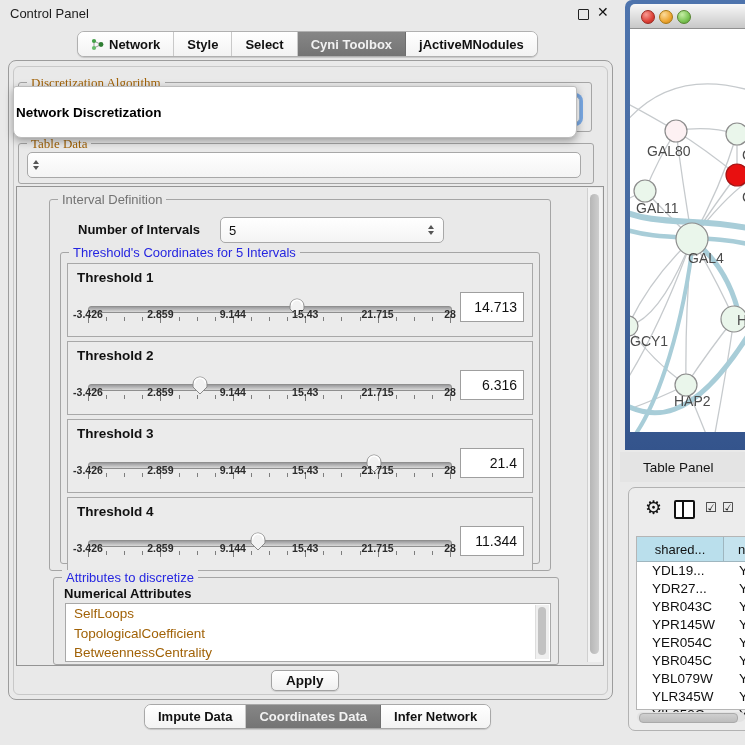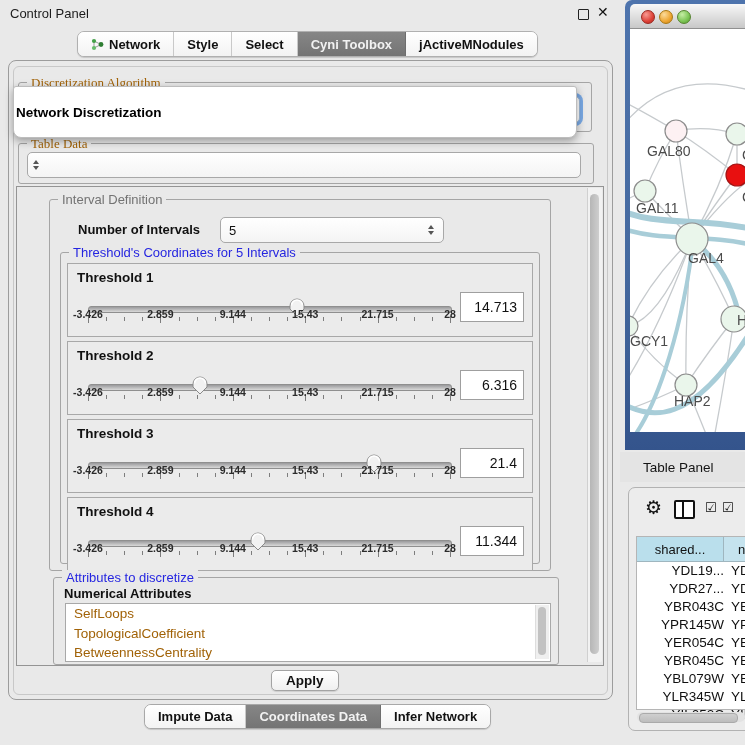--- a/index.html
+++ b/index.html
@@ -94,21 +94,21 @@
   .tp-split{left:674px;top:500px;width:17px;height:15px;border:2px solid #111;border-radius:2px;background:#fff;}
   .tp-split::after{content:"";position:absolute;left:6px;top:0;width:2px;height:100%;background:#111;}
   .tp-check{font-size:13px;color:#111;letter-spacing:1px;}
   .tp-table{left:636px;top:536px;width:180px;height:172px;background:#fff;border:1px solid #b5b5b5;border-right:none;}
   .tp-header{display:flex;height:24px;background:#c5e3ee;border-bottom:1px solid #9fb6bf;}
   .tp-hcell{border-right:1px solid #9fb6bf;font-size:13px;color:#111;display:flex;align-items:center;justify-content:center;overflow:hidden;white-space:nowrap;}
   .tp-hcell.c1{width:86px;background:#badfec;}
   .tp-hcell.c2{flex:1;justify-content:flex-start;padding-left:14px;}
   .trow{display:flex;height:18px;line-height:18px;font-size:13.5px;color:#101010;}
   .tcell{white-space:nowrap;overflow:hidden;}
-  .tcell.c1{width:80px;padding-left:7px;text-align:right;}
+  .tcell.c1{width:80px;padding-left:15px;}
   .tcell.c2{flex:1;padding-left:7px;}
   .tp-hscroll{left:637px;top:712px;width:108px;height:10px;background:#e3e3e3;border-radius:5px;}
   .tp-hscroll .thumb{position:absolute;left:2px;top:1px;width:97px;height:8px;background:linear-gradient(#cfcfcf,#bdbdbd);border-radius:4px;border:0.5px solid #aaa;}
 
   svg text{font-family:"Liberation Sans","DejaVu Sans",sans-serif;}
 </style>
 </head>
 <body>
 
 <div class="abs titlebar">

